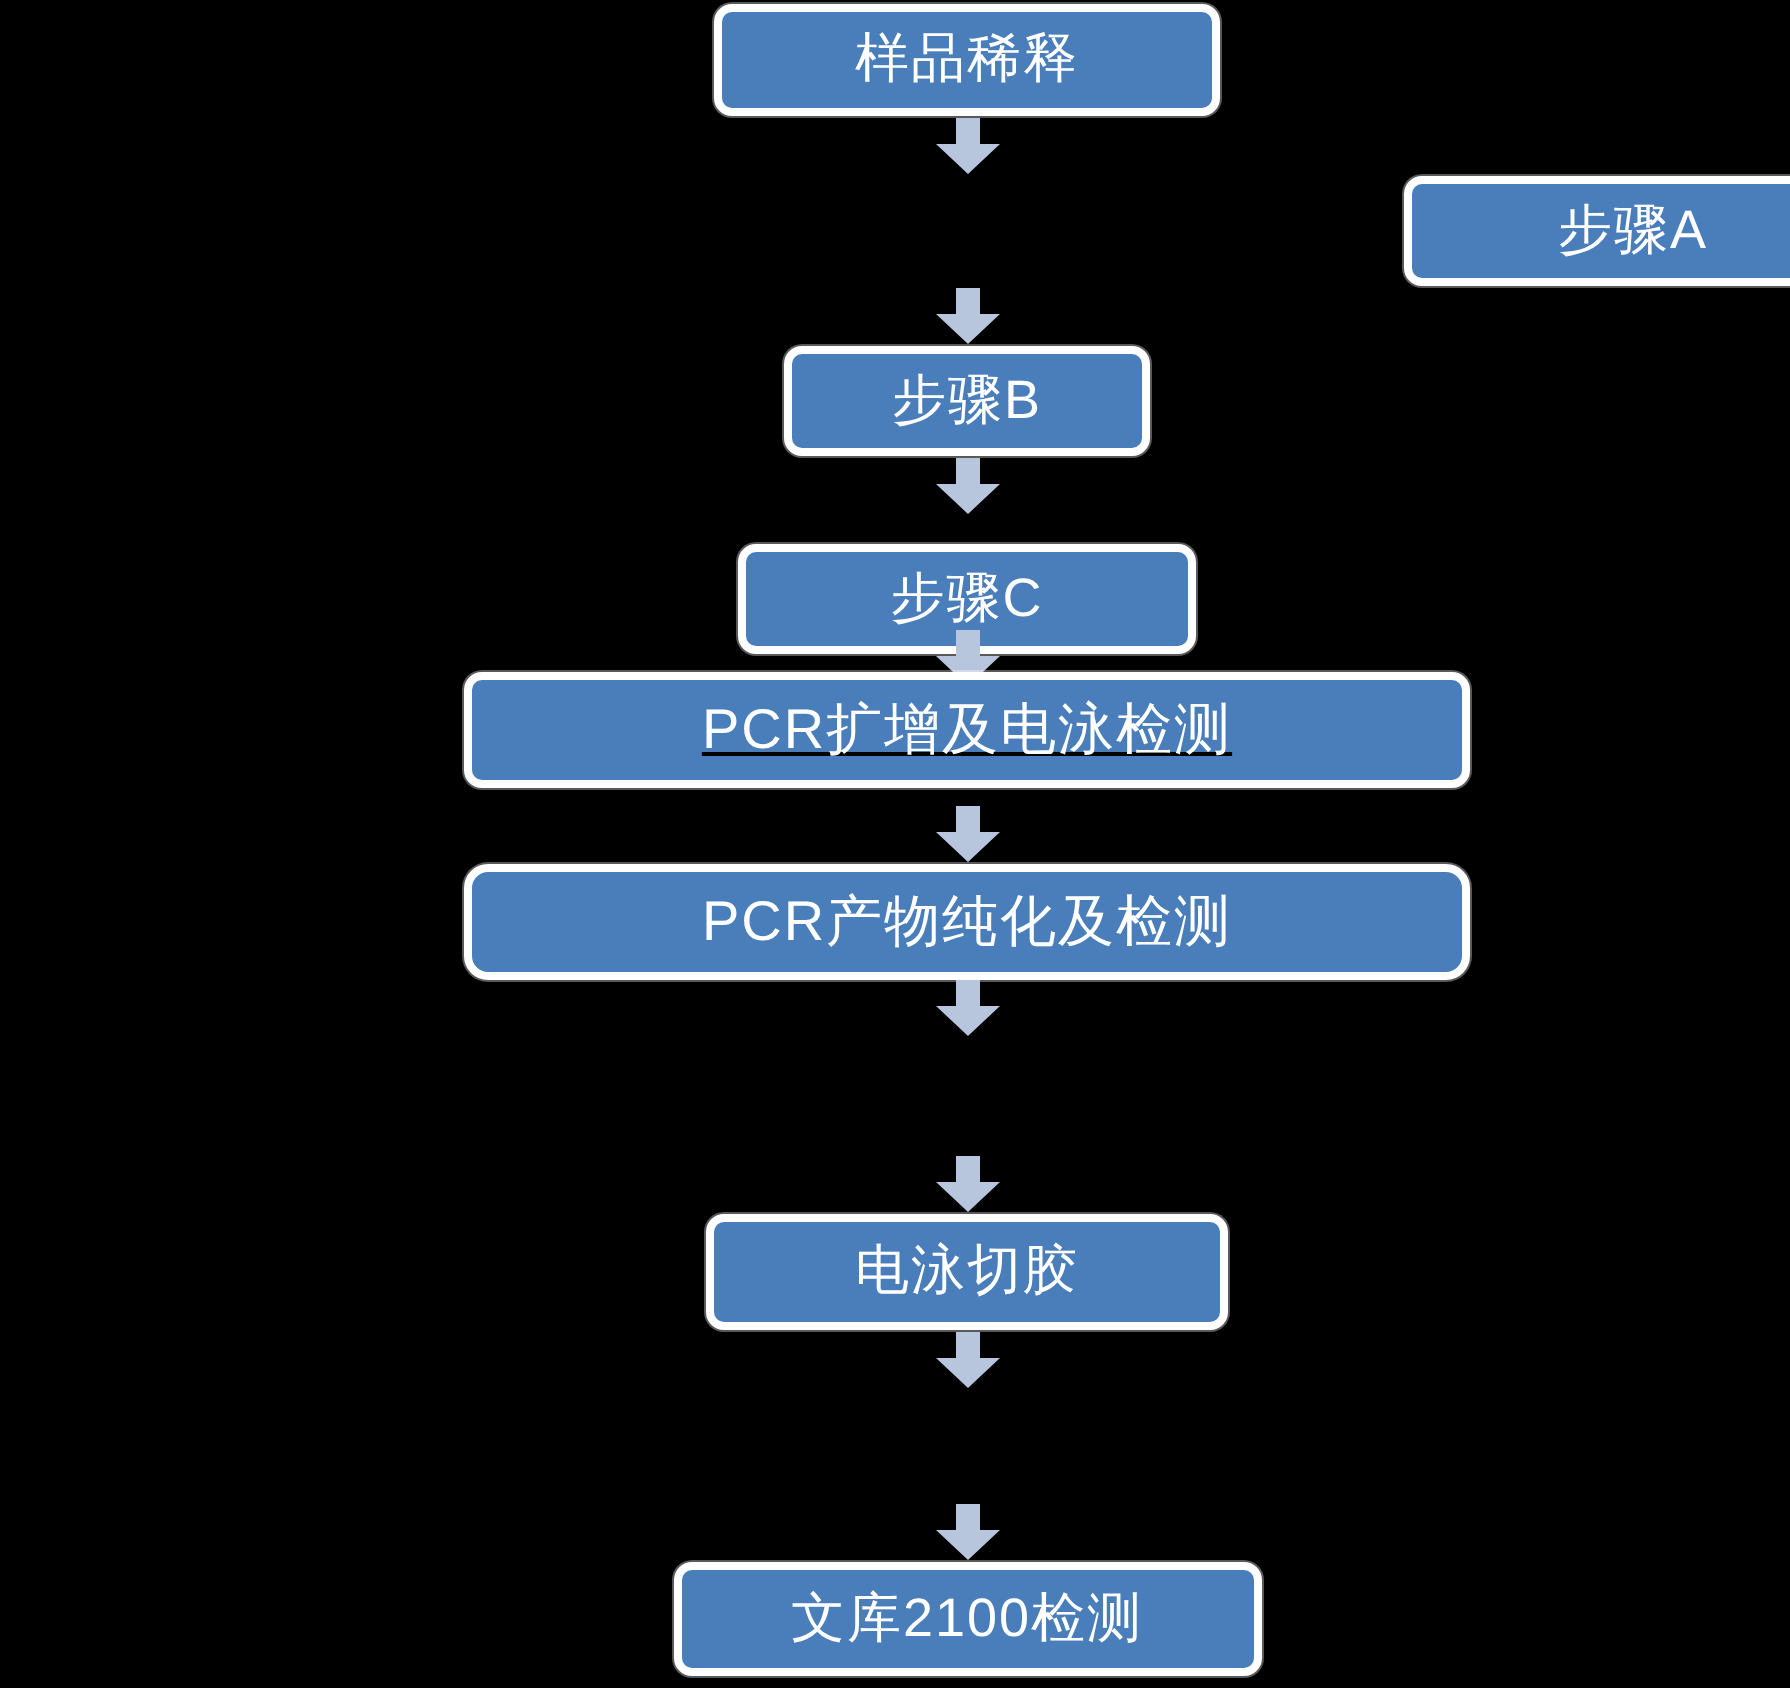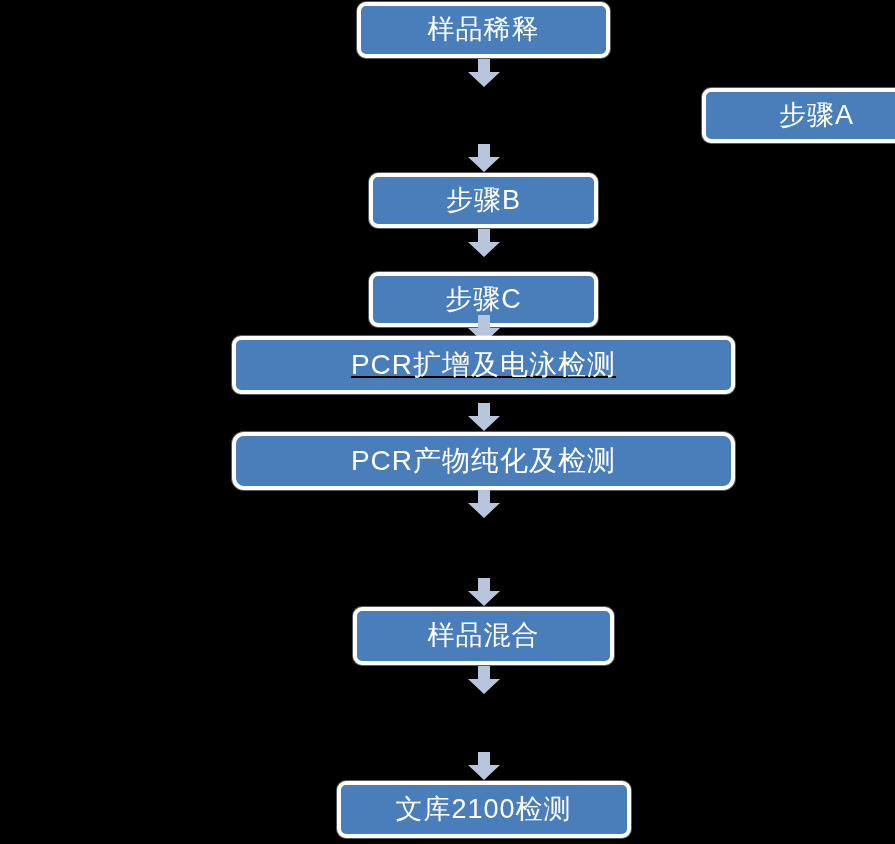--- a/index.html
+++ b/index.html
@@ -83,21 +83,21 @@
     </div>
   </div>
 
   <div class="arrow-wrap" style="top:143px; height:30px;">
     <svg class="arrow-down" width="34" height="29" viewBox="0 0 34 29">
       <polygon points="11,0 23,0 23,13 33,13 17,28 1,13 11,13" fill="#b8c6dd"></polygon>
     </svg>
   </div>
 
   <div class="flow-row" style="top:173px; height:55px;">
-    <div class="flow-box" style="width:229px; height:55px;">
+    <div class="flow-box" style="width:183px; height:55px;">
       <span>步骤B</span>
     </div>
   </div>
 
   <div class="arrow-wrap" style="top:228px; height:31px;">
     <svg class="arrow-down" width="34" height="29" viewBox="0 0 34 29">
       <polygon points="11,0 23,0 23,13 33,13 17,28 1,13 11,13" fill="#b8c6dd"></polygon>
     </svg>
   </div>
 
@@ -139,21 +139,21 @@
 
 
   <div class="arrow-wrap" style="top:577px; height:30px;">
     <svg class="arrow-down" width="34" height="29" viewBox="0 0 34 29">
       <polygon points="11,0 23,0 23,13 33,13 17,28 1,13 11,13" fill="#b8c6dd"></polygon>
     </svg>
   </div>
 
   <div class="flow-row" style="top:607px; height:58px;">
     <div class="flow-box" style="width:261px; height:58px;">
-      <span>样品混合</span>
+      <span>电泳切胶</span>
     </div>
   </div>
 
   <div class="arrow-wrap" style="top:665px; height:30px;">
     <svg class="arrow-down" width="34" height="29" viewBox="0 0 34 29">
       <polygon points="11,0 23,0 23,13 33,13 17,28 1,13 11,13" fill="#b8c6dd"></polygon>
     </svg>
   </div>
 
 

